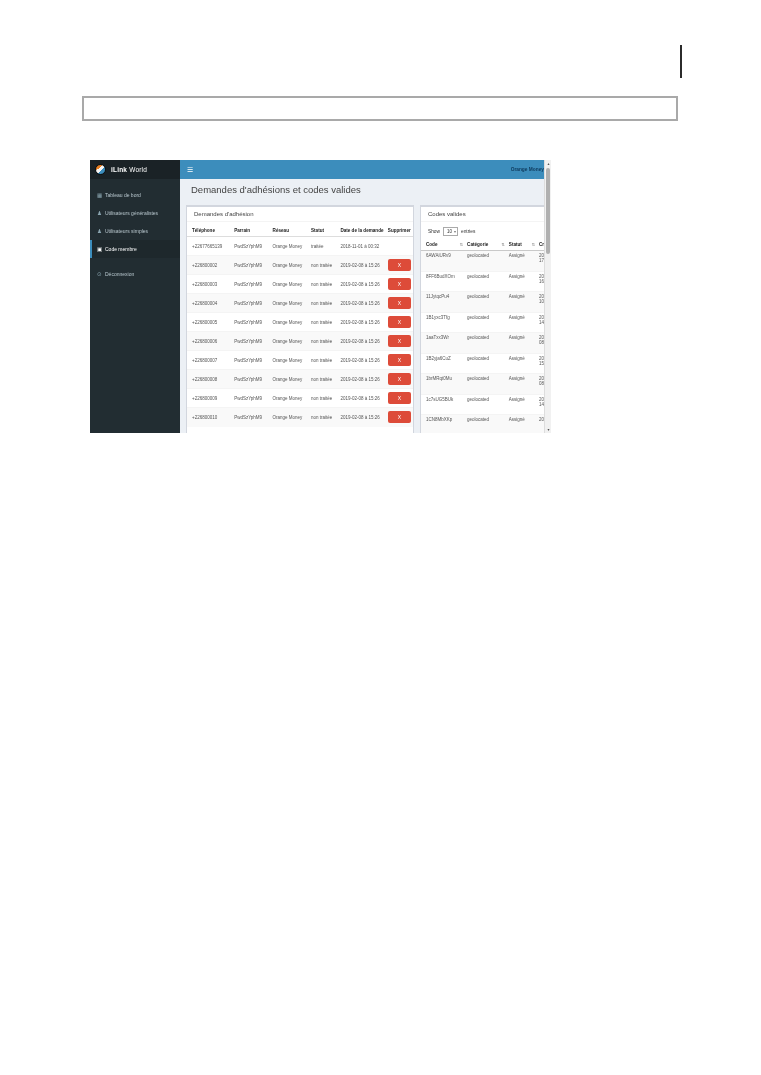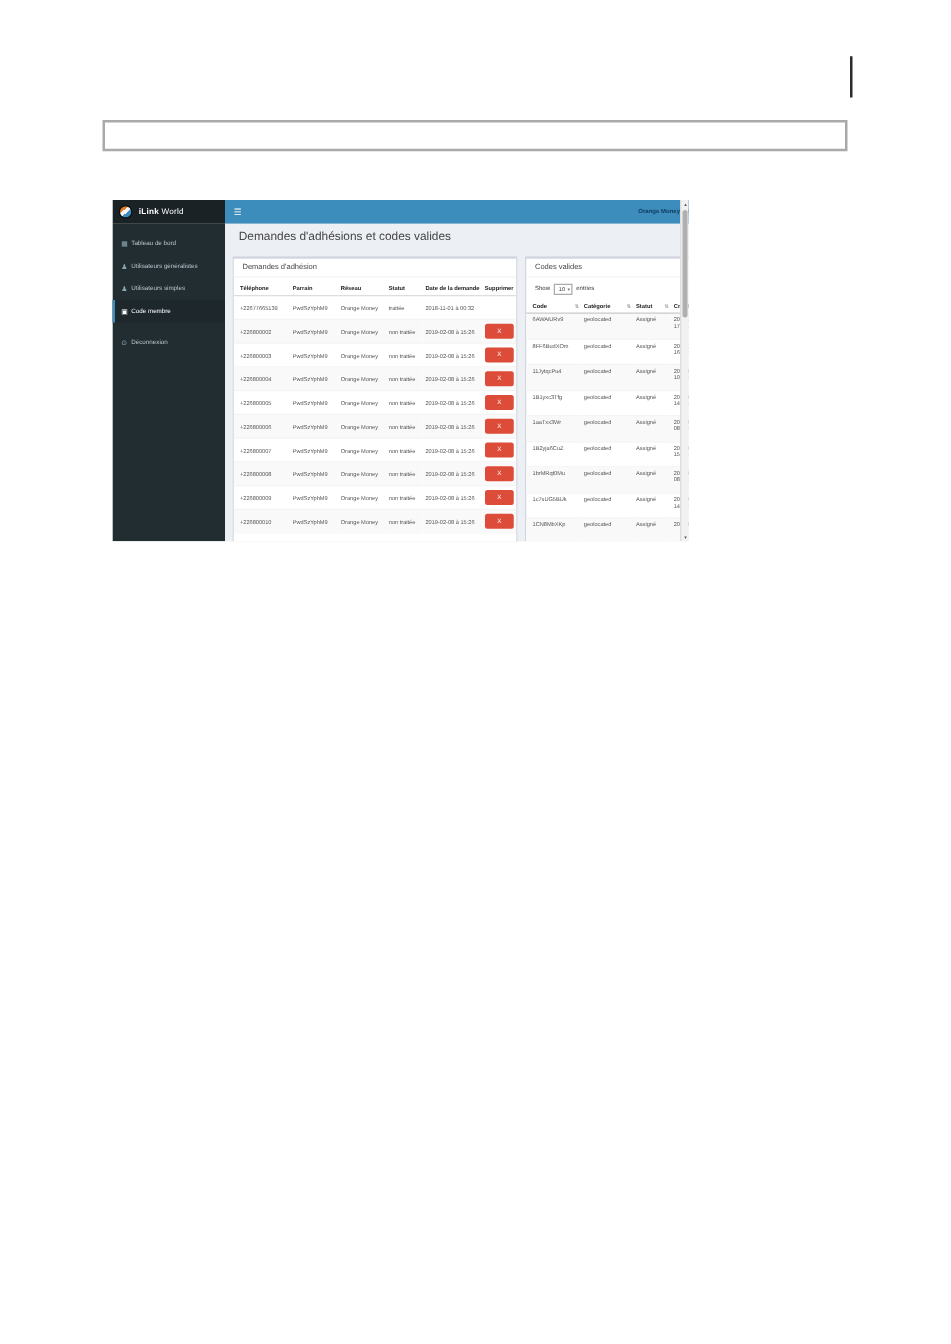--- a/index.html
+++ b/index.html
@@ -4,21 +4,21 @@
 <style>
   * { margin:0; padding:0; box-sizing:border-box; }
   html,body { width:761px; height:1075px; background:#ffffff; font-family:"Liberation Sans", sans-serif; }
   .page { position:relative; width:761px; height:1075px; background:#fff; overflow:hidden; }
 
   
   .vline { position:absolute; left:680px; top:45px; width:2px; height:33px; background:#2b2b2b; }
   .empty-box { position:absolute; left:82px; top:96px; width:596px; height:25px; background:#fff; border:2px solid #a9a9a9; }
 
   
-  .app { position:absolute; left:90px; top:160px; width:461px; height:273px; overflow:hidden; background:#e5e5e5; }
+  .app { position:absolute; left:90px; top:160px; width:461px; height:273px; overflow:hidden; background:#6d28d9; }
 
   .header { position:absolute; left:0; top:0; width:577px; height:19px; }
   .logo { position:absolute; left:0; top:0; width:90px; height:19px; background:#1a2226; display:flex; align-items:center; padding-left:5px; }
   .logo-icon { width:11px; height:11px; border-radius:50%; background:linear-gradient(140deg,#e67e22 0 34%,#f5f5f5 34% 58%,#3c8dbc 58% 100%); border:1px solid #0d1113; margin-right:5px; flex:0 0 auto; }
   .brand { color:#fff; font-size:6.5px; letter-spacing:.2px; white-space:nowrap; }
   .brand b { font-weight:700; } .brand span { font-weight:300; }
   .navbar { position:absolute; left:90px; top:0; width:487px; height:19px; background:#3c8dbc; display:flex; align-items:center; }
   .hamburger { color:#fff; font-size:7px; padding:0 7px; cursor:pointer; }
   .nav-user { margin-left:auto; padding-right:10px; font-size:4.8px; font-weight:700; color:#0e3a5d; white-space:nowrap; }
   .nav-user .welcome { color:#ffffff; }

